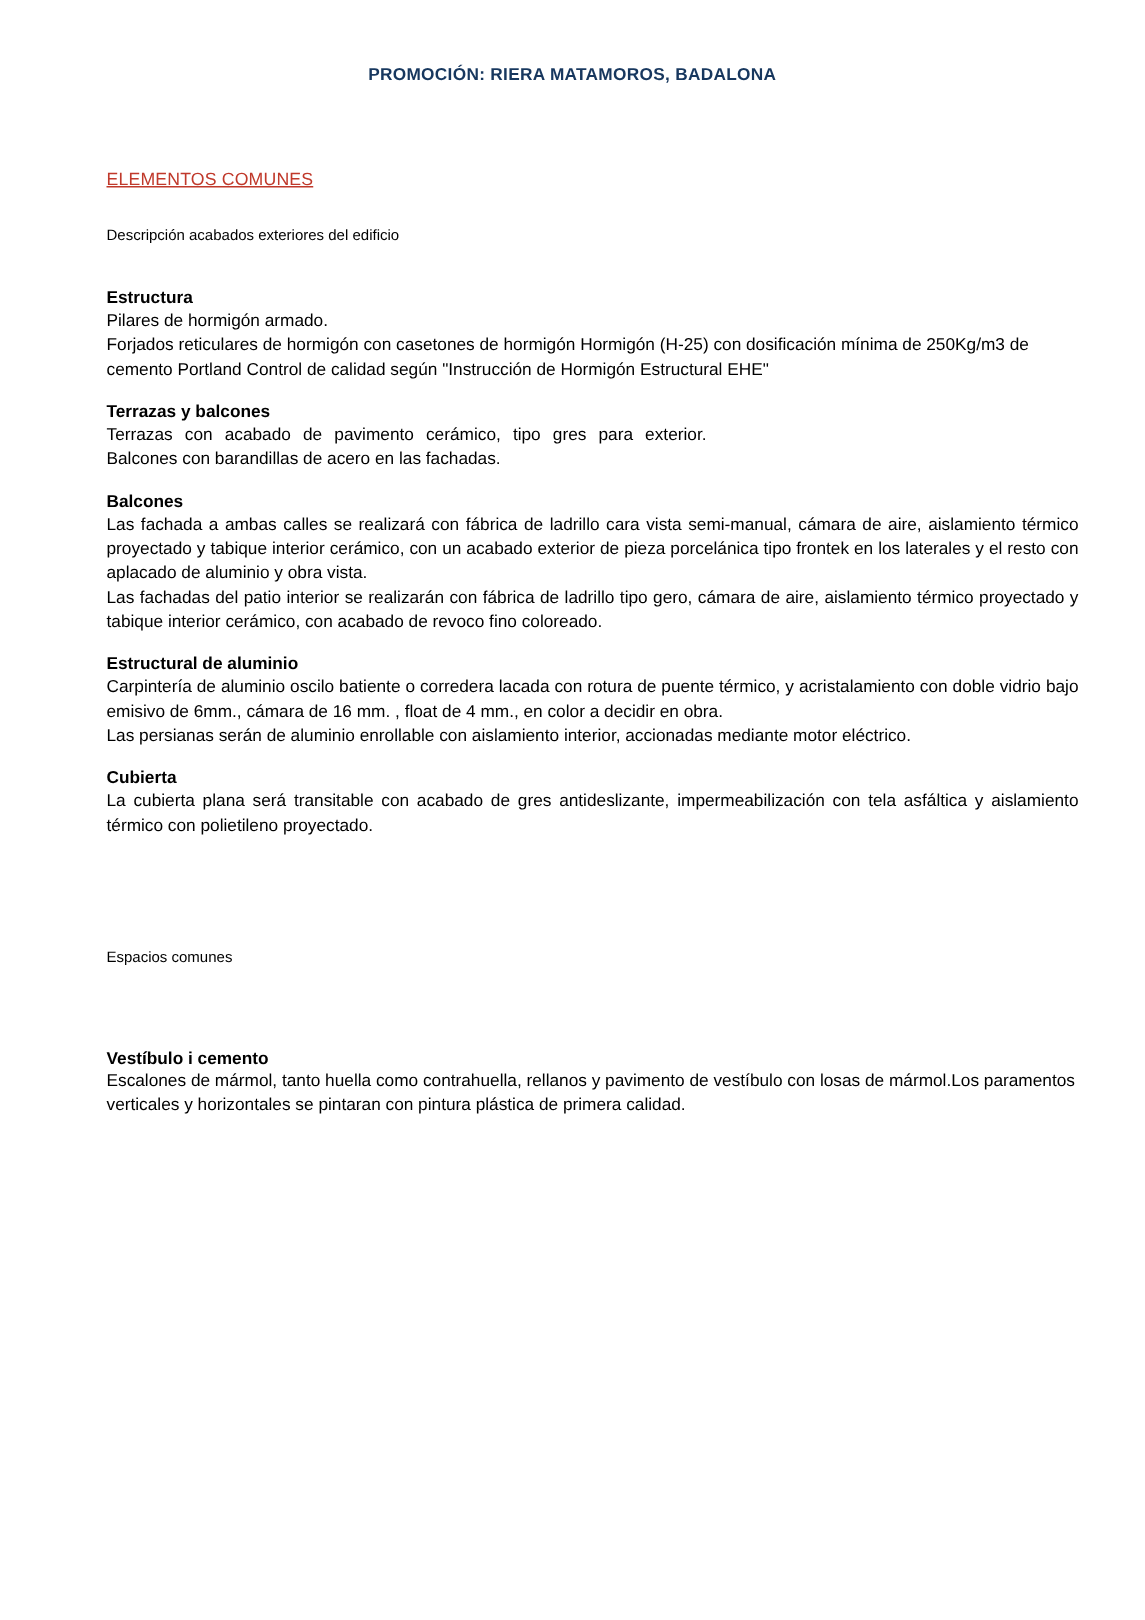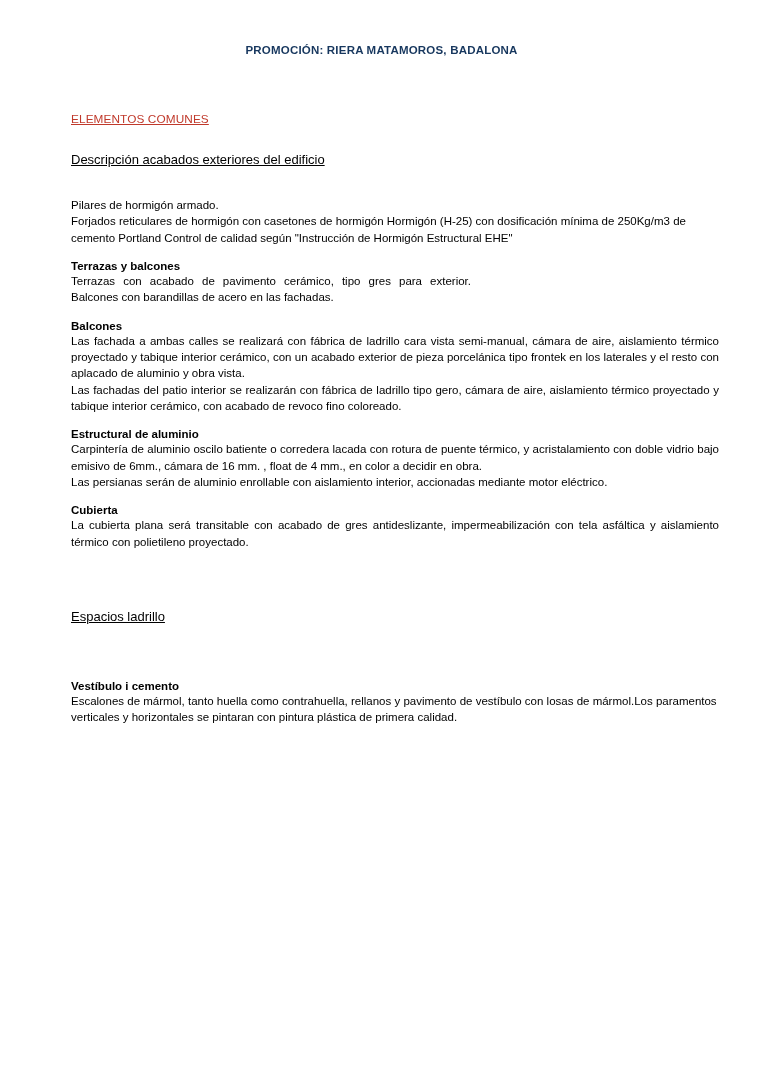--- a/index.html
+++ b/index.html
@@ -41,24 +41,23 @@
   }
   .section-title {
     font-size: 11.8px;
     font-weight: normal;
     color: #c0392b;
     text-decoration: underline;
     margin: 0 0 26px 0;
     letter-spacing: 0.1px;
   }
   .sub-underline {
-    font-size: 13px;
+    font-size: 10px;
     color: #000000;
-    text-decoration: underline;
-    margin: 1px 0 30px 0;
+    margin: 16px 0 30px 0;
   }
   .block {
     margin: 0 0 14px 0;
   }
   .block-title {
     font-size: 11.5px;
     font-weight: bold;
     margin: 0 0 1px 0;
   }
   p.body-text {
@@ -88,20 +87,21 @@
 
   <div class="doc-header">PROMOCIÓN:  RIERA MATAMOROS,  BADALONA</div>
 
   <div class="content">
 
     <div class="section-title">ELEMENTOS COMUNES</div>
 
     <div class="sub-underline">Descripción acabados exteriores del edificio</div>
 
     <div class="block">
+      <div class="block-title">Estructura</div>
       <p class="body-text left">Pilares de hormigón armado.</p>
       <p class="body-text left">Forjados reticulares de hormigón con casetones de hormigón Hormigón (H-25) con dosificación mínima de 250Kg/m3 de cemento Portland Control de calidad según "Instrucción de Hormigón Estructural EHE"</p>
     </div>
 
     <div class="block">
       <div class="block-title">Terrazas y balcones</div>
       <p class="body-text narrow">Terrazas con acabado de pavimento cerámico, tipo gres para exterior. Balcones con barandillas de acero en las fachadas.</p>
     </div>
 
     <div class="block">
@@ -116,21 +116,21 @@
       <p class="body-text">Las persianas serán de aluminio enrollable con aislamiento interior, accionadas mediante motor eléctrico.</p>
     </div>
 
     <div class="block">
       <div class="block-title">Cubierta</div>
       <p class="body-text">La cubierta plana será transitable con acabado de gres antideslizante, impermeabilización con tela asfáltica y aislamiento térmico con polietileno  proyectado.</p>
     </div>
 
     <div class="spacer-lg"></div>
 
-    <div class="sub-underline">Espacios ladrillo</div>
+    <div class="sub-underline">Espacios comunes</div>
 
     <div class="spacer-md"></div>
 
     <div class="block">
       <div class="block-title">Vestíbulo i cemento</div>
       <p class="body-text left">Escalones de mármol, tanto huella como contrahuella, rellanos y pavimento de vestíbulo con losas de mármol.Los paramentos verticales y horizontales se pintaran con pintura plástica de primera calidad.</p>
     </div>
 
   </div>
 </div>

